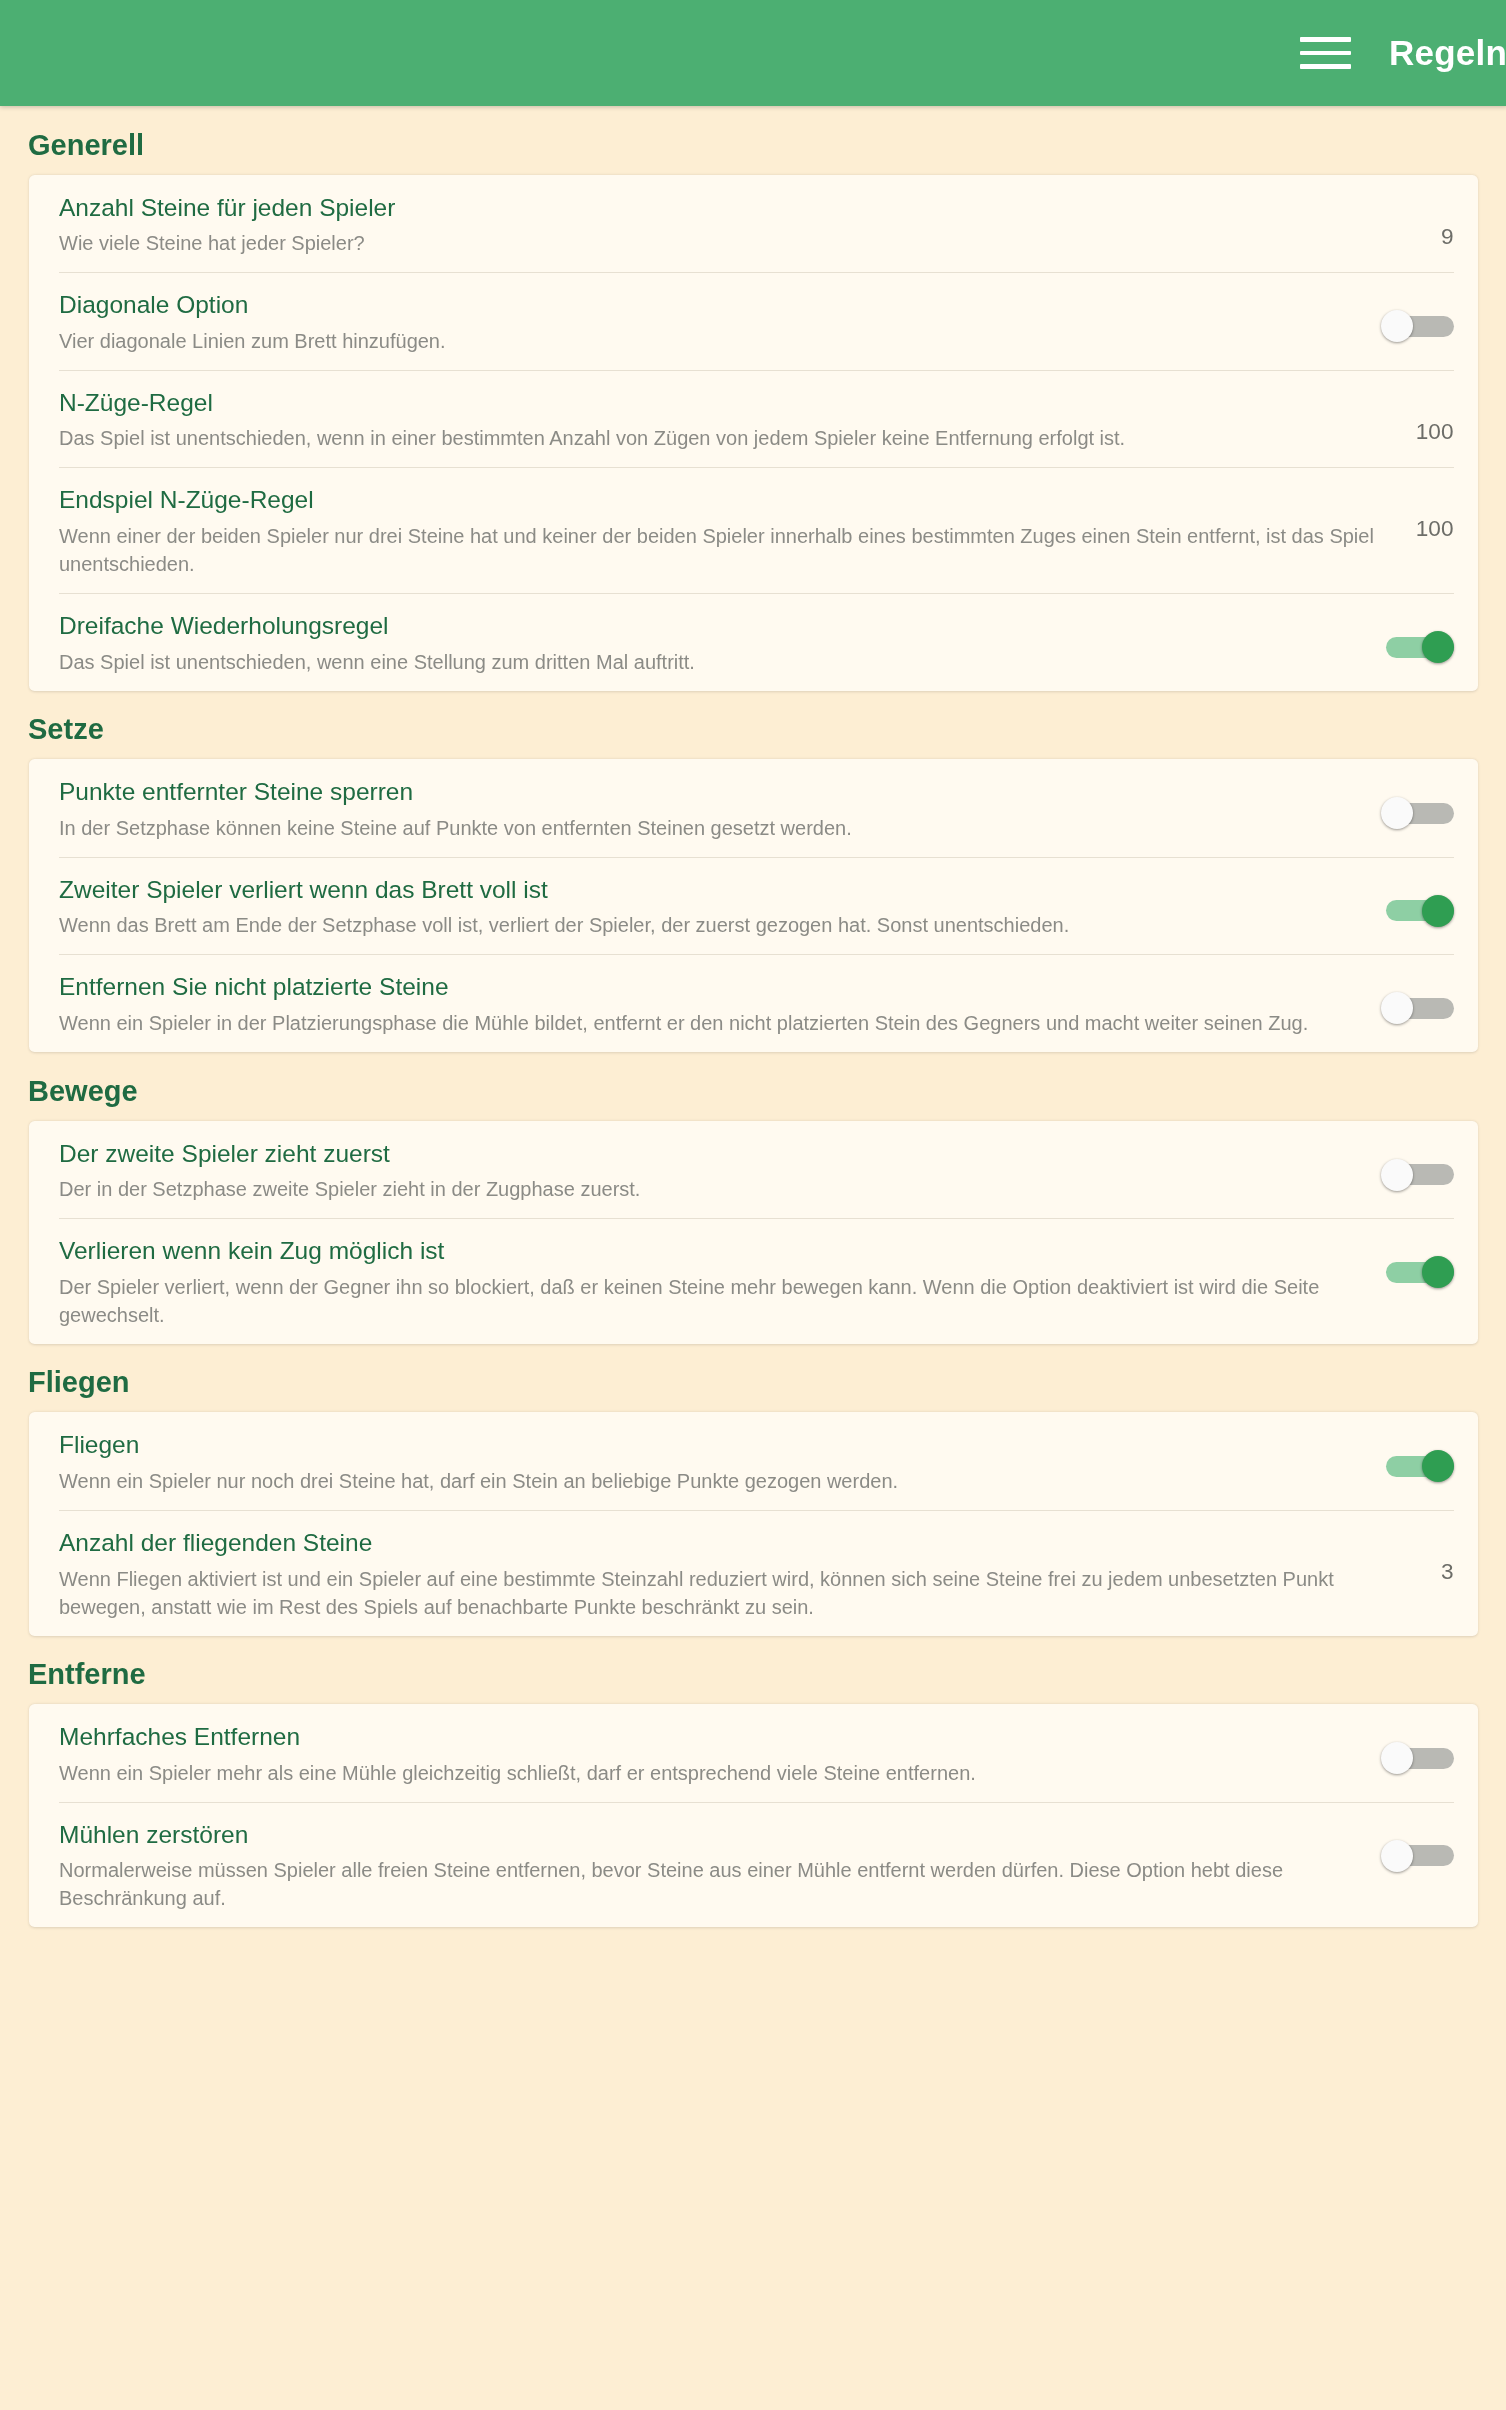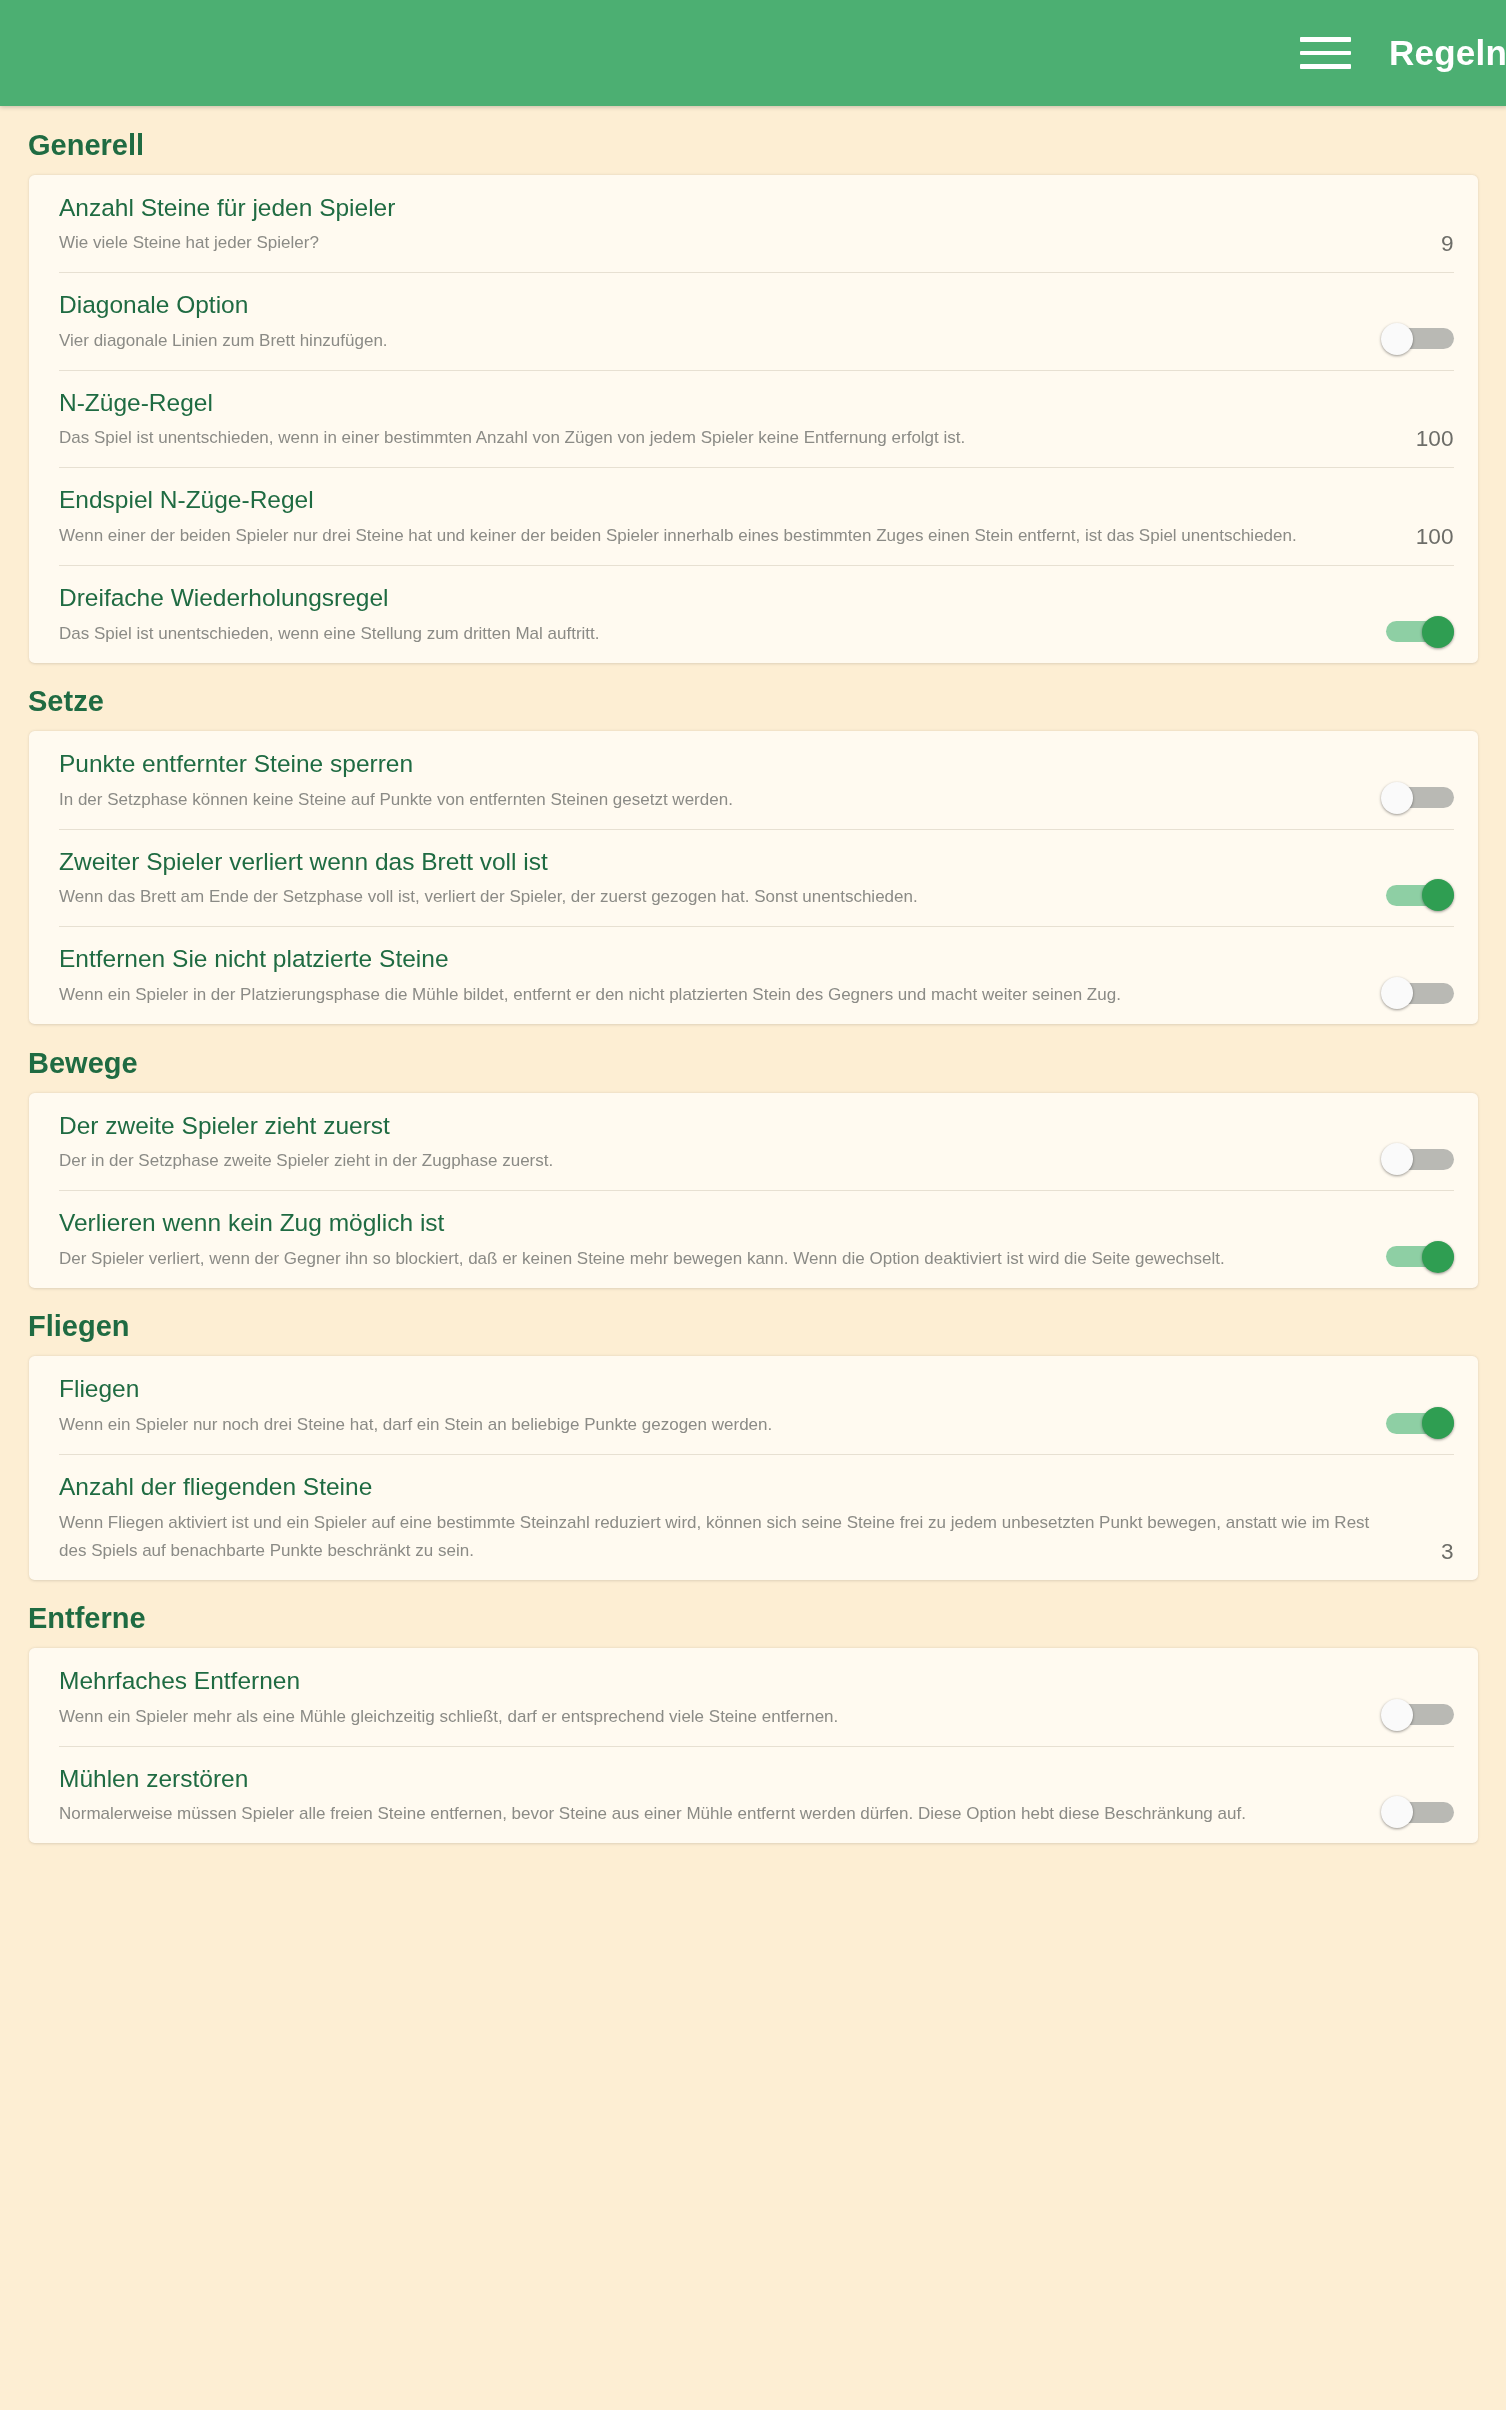--- a/index.html
+++ b/index.html
@@ -50,42 +50,42 @@
   .card {
     background: #fffaf0;
     margin: 0 29px;
     border-radius: 5.6px;
     box-shadow: 0 0.9px 2.8px rgba(0,0,0,.13);
     overflow: hidden;
   }
 
   .row {
     display: flex;
-    align-items: flex-end;
+    align-items: flex-start;
     padding: 17px 24.5px 15px 30px;
     position: relative;
     min-height: 85px;
   }
   .row + .row::before {
     content: "";
     position: absolute;
     left: 30px; right: 24.5px; top: 0;
     height: 0.9px;
     background: #e7e0d2;
   }
   .row-text { flex: 1 1 auto; padding-right: 24.5px; }
   .row-title {
     color: #1f6b42;
     font-size: 24.5px;
     line-height: 32px;
     margin-bottom: 5.6px;
   }
   .row-desc {
     color: #8b8b86;
-    font-size: 17px;
+    font-size: 20px;
     line-height: 28px;
   }
   .row-value {
     color: #6d6d68;
     font-size: 22.6px;
     min-width: 47px;
     text-align: right;
     padding-top: 32px;
     flex: 0 0 auto;
   }

